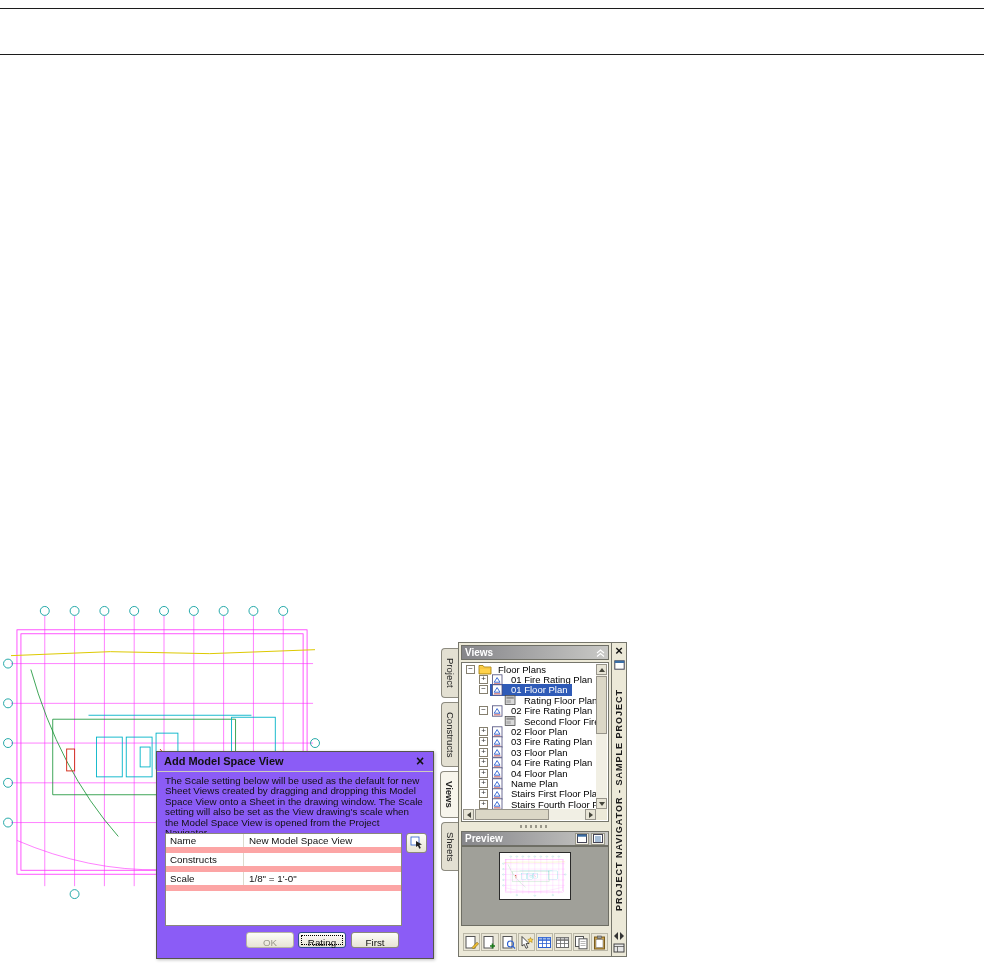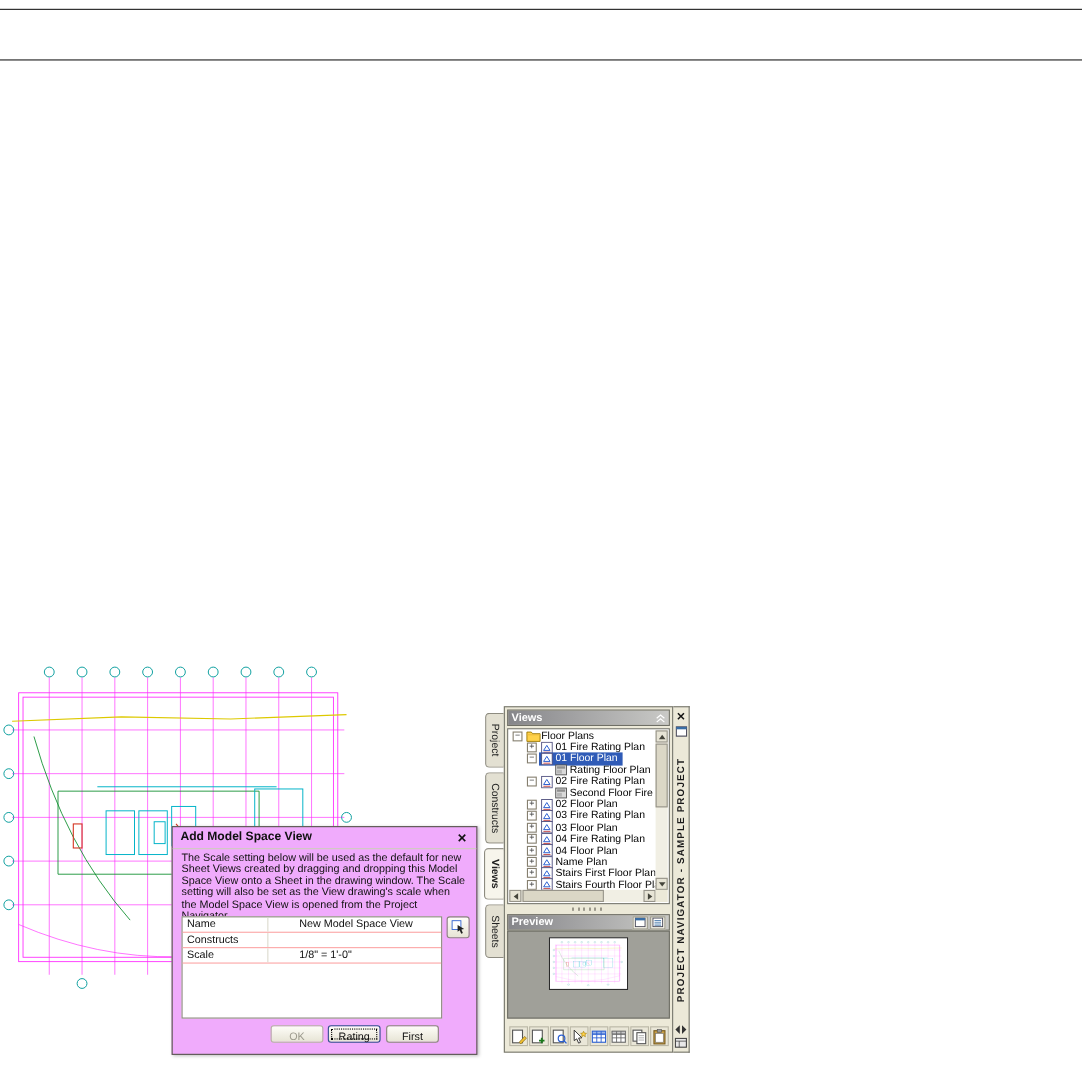--- a/index.html
+++ b/index.html
@@ -11,30 +11,30 @@
   }
   .top-rule{position:absolute;left:0;width:984px;height:0;border-top:1px solid #1c1c1c;}
   #rule1{top:8px;} #rule2{top:54px;}
 
   
   .drawing{position:absolute;left:0;top:600px;width:330px;height:308px;z-index:1;}
 
   
   .dialog{
     position:absolute;left:156px;top:751px;width:276px;height:206px;
-    background:#f0abfc;border:1px solid #55554b;box-shadow:1px 1px 3px rgba(0,0,0,.25);
+    background:#8b5cf6;border:1px solid #55554b;box-shadow:1px 1px 3px rgba(0,0,0,.25);
     z-index:10;font-size:9.8px;color:#111;
   }
   .dlg-titlebar{position:absolute;left:0;top:0;right:0;height:19px;border-bottom:1px solid #cfccbe;}
   .dlg-title{position:absolute;left:7px;top:3px;font-weight:bold;font-size:11px;}
   .dlg-close{position:absolute;right:5px;top:1px;width:16px;height:16px;
     font-size:14px;font-weight:bold;line-height:16px;text-align:center;color:#111;cursor:default;}
   .dlg-text{position:absolute;left:8px;top:24px;width:260px;line-height:10.4px;}
   .dlg-table{position:absolute;left:8px;top:81px;width:237px;height:93px;background:#fff;border:1px solid #8a887c;box-sizing:border-box;}
-  .dlg-row{display:flex;height:13px;border-bottom:1px solid #fca5a5;overflow:hidden;gap:23px;}
+  .dlg-row{display:flex;height:13px;border-bottom:6px solid #fca5a5;overflow:hidden;}
   .dlg-row-label{width:78px;padding:1px 0 0 4px;border-right:1px solid #dcdacd;box-sizing:border-box;}
   .dlg-row-value{flex:1;padding:1px 0 0 5px;white-space:nowrap;}
   .dlg-pick{position:absolute;right:6px;top:81px;width:21px;height:20px;
     border:1px solid #8a887c;border-radius:3px;background:linear-gradient(#fefdf8,#e7e4d5);
     display:flex;align-items:center;justify-content:center;padding:0;}
   .btn{position:absolute;top:180px;width:48px;height:16px;font-family:"Liberation Sans",sans-serif;
     font-size:9.8px;text-align:center;border:1px solid #8a887c;border-radius:3px;
     background:linear-gradient(#fefdf8,#e7e4d5);padding:4px;color:#111;}
   #btn-ok{left:89px;color:#9c9a8d;border-color:#b7b4a4;}
   #btn-cancel{left:141px;border:1px solid #32508e;outline:1px dotted #000;outline-offset:-4px;}
@@ -62,21 +62,21 @@
   #views-header{top:2px;}
   #preview-header{top:188px;}
   .hdr-btn{width:14px;height:12px;border:1px solid #9a988a;background:#f2f0e6;padding:0;margin-left:2px;
     display:inline-flex;align-items:center;justify-content:center;}
   .tree-box{position:absolute;left:2px;right:2px;top:19px;height:160px;background:#fff;border:1px solid #75756b;box-sizing:border-box;}
   .tree-view{position:absolute;left:1px;top:1px;right:12px;bottom:12px;overflow:hidden;background:#fff;}
   .tree-row{display:flex;align-items:center;height:10.4px;white-space:nowrap;font-size:9.5px;color:#000;}
   .expander{flex:none;width:9px;height:9px;box-sizing:border-box;border:1px solid #857f6f;background:#fff;
     font-size:8px;line-height:6px;text-align:center;color:#333;margin-right:2px;}
   .expander.hidden{visibility:hidden;}
-  .row-content{display:inline-flex;align-items:center;gap:0;padding:0 2px 0 1px;}
+  .row-content{display:inline-flex;align-items:center;gap:6px;padding:0 2px 0 1px;}
   .tree-row.selected .row-content{background:#2f5bb7;}
   .tree-row.selected .tree-label{color:#fff;}
   .tree-icon{flex:none;display:inline-flex;width:14px;}
   .tree-label{padding-right:2px;}
 
   
   .vscroll{position:absolute;top:1px;right:1px;bottom:12px;width:11px;background:#f1efe4;}
   .hscroll{position:absolute;left:1px;bottom:1px;right:12px;height:11px;background:#f1efe4;}
   .sb-corner{position:absolute;right:1px;bottom:1px;width:11px;height:11px;background:#ece9d8;}
   .sb-btn{position:absolute;width:11px;height:11px;background:#e7e4d5;border:1px solid #97948a;box-sizing:border-box;

